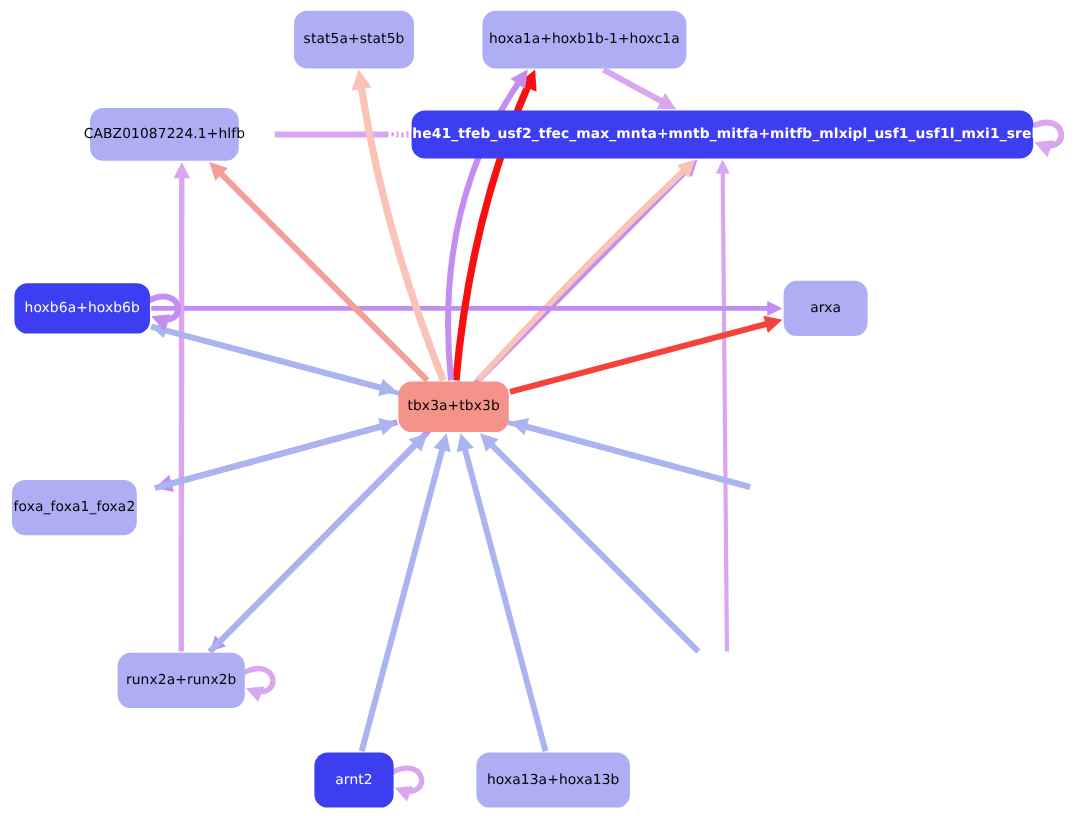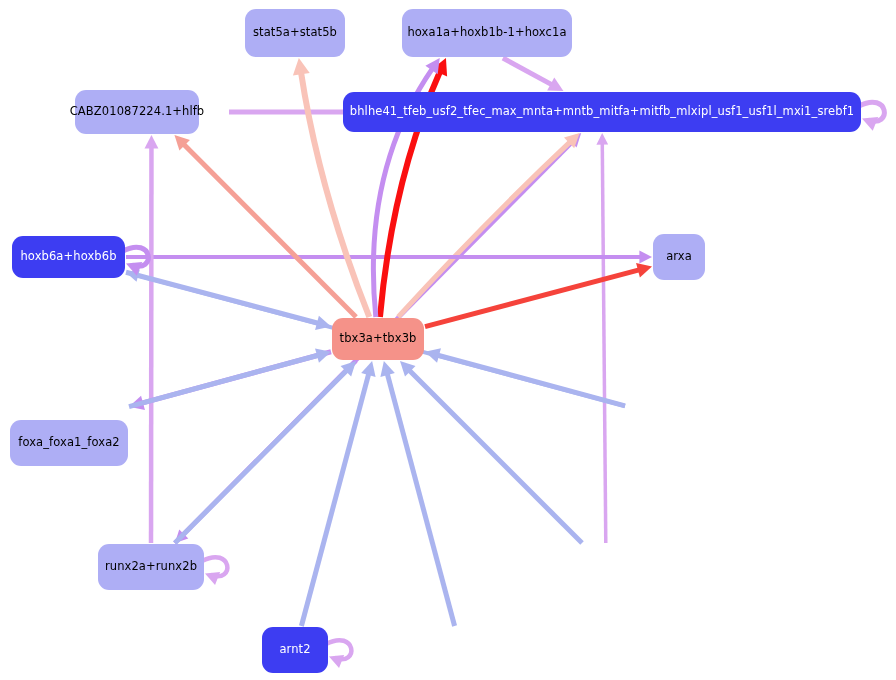--- a/index.html
+++ b/index.html
@@ -114,35 +114,38 @@
   <div id="node-layer">
       <div class="node" style="left: 245px; top: 9px; width: 100px; height: 48px; background: rgb(174, 174, 245); color: rgb(0, 0, 0);">
         <span class="node-label">stat5a+stat5b</span>
       </div>
       <div class="node" style="left: 372px; top: 9px; width: 170px; height: 48px; background: rgb(174, 174, 245); color: rgb(0, 0, 0); margin-left: 30px;">
         <span class="node-label">hoxa1a+hoxb1b-1+hoxc1a</span>
       </div>
       <div class="node" style="left: 75px; top: 90px; width: 124px; height: 44px; background: rgb(174, 174, 245); color: rgb(0, 0, 0);">
         <span class="node-label">CABZ01087224.1+hlfb</span>
       </div>
-      <div class="node" style="left: 343px; top: 92px; width: 518px; height: 40px; background: rgb(61, 61, 242); color: rgb(255, 255, 255);">
+      <div class="node" style="left: 343px; top: 92px; width: 518px; height: 40px; background: rgb(61, 61, 242); color: rgb(255, 255, 255); font-weight: bold;">
         <span class="node-label">bhlhe41_tfeb_usf2_tfec_max_mnta+mntb_mitfa+mitfb_mlxipl_usf1_usf1l_mxi1_srebf1</span>
       </div>
       <div class="node" style="left: 12px; top: 236px; width: 113px; height: 42px; background: rgb(61, 61, 242); color: rgb(255, 255, 255);">
         <span class="node-label">hoxb6a+hoxb6b</span>
       </div>
-      <div class="node" style="left: 653px; top: 234px; width: 52px; height: 46px; background: rgb(174, 174, 245); color: rgb(0, 0, 0);">
+      <div class="node" style="left: 653px; top: 234px; width: 70px; height: 46px; background: rgb(174, 174, 245); color: rgb(0, 0, 0);">
         <span class="node-label">arxa</span>
       </div>
       <div class="node" style="left: 332px; top: 318px; width: 92px; height: 42px; background: rgb(245, 146, 137); color: rgb(0, 0, 0);">
         <span class="node-label">tbx3a+tbx3b</span>
       </div>
-      <div class="node" style="left: 10px; top: 420px; width: 118px; height: 46px; background: rgb(174, 174, 245); color: rgb(0, 0, 0);">
+      <div class="node" style="left: 10px; top: 400px; width: 104px; height: 46px; background: rgb(174, 174, 245); color: rgb(0, 0, 0);">
         <span class="node-label">foxa_foxa1_foxa2</span>
       </div>
       <div class="node" style="left: 98px; top: 544px; width: 106px; height: 46px; background: rgb(174, 174, 245); color: rgb(0, 0, 0); align-items: center;">
         <span class="node-label">runx2a+runx2b</span>
       </div>
       <div class="node" style="left: 262px; top: 627px; width: 66px; height: 46px; background: rgb(61, 61, 242); color: rgb(255, 255, 255);">
         <span class="node-label">arnt2</span>
       </div>
+      <div class="node" style="left: 397px; top: 627px; width: 128px; height: 46px; background: rgb(174, 174, 245); color: rgb(0, 0, 0);">
+        <span class="node-label">hoxa13a+hoxa13b</span>
+      </div>
     </div>
 </div>
 
 </body></html>

